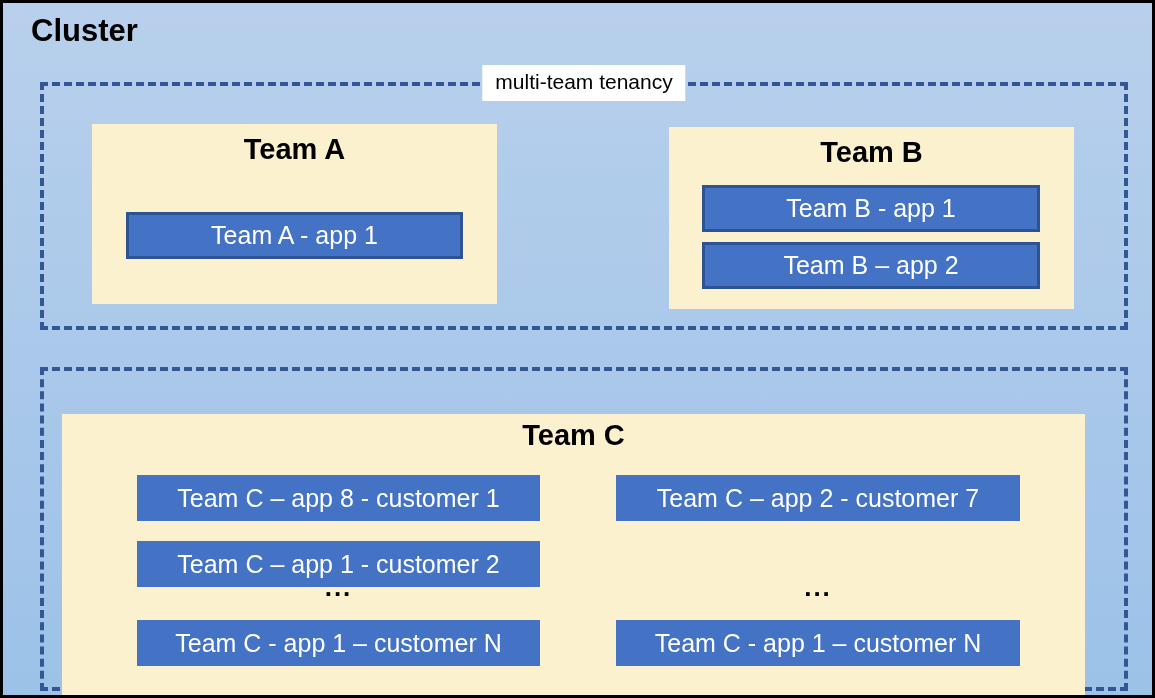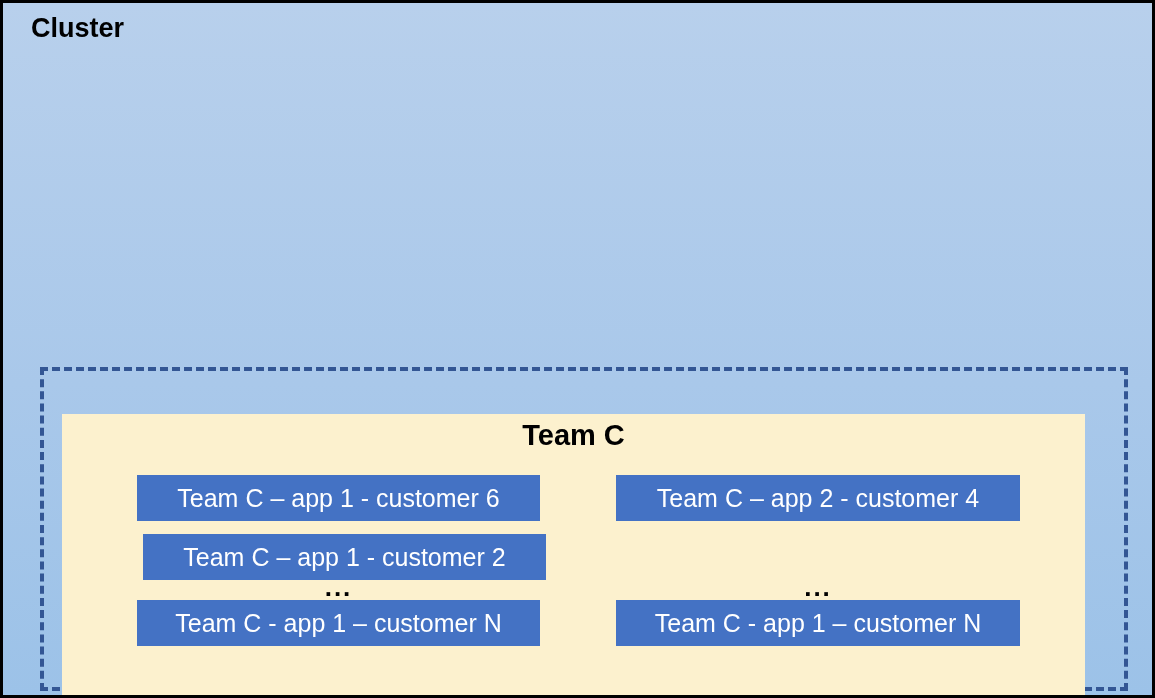--- a/index.html
+++ b/index.html
@@ -7,21 +7,21 @@
     position:relative;
     width:1155px;height:698px;
     box-sizing:border-box;
     border:3px solid var(--outer-border,#000);
     background:linear-gradient(180deg,var(--canvas-top,#B8D0EC) 0%,#A9C8EA 55%,var(--canvas-bottom,#9CC2E8) 100%);
     font-family:"Liberation Sans",sans-serif;
     overflow:hidden;
   }
   .cluster-title{
     position:absolute;left:28px;top:10px;
-    font-size:27px;font-weight:bold;color:var(--text,#000);
+    font-size:31px;font-weight:bold;color:var(--text,#000);
   }
   .tenancy-box{
     position:absolute;
     box-sizing:border-box;
     border:4px dashed var(--dashed-border,#335694);
   }
   .tenancy-box.multi-team{left:37px;top:79px;width:1088px;height:248px;}
   .tenancy-box.multi-customer{left:37px;top:364px;width:1088px;height:324px;}
   .tenancy-label{
     position:absolute;top:-21px;left:50%;transform:translateX(-50%);
@@ -53,47 +53,61 @@
     display:flex;align-items:center;justify-content:center;
     white-space:nowrap;
   }
   .app-box.bordered{border:3px solid var(--app-border,#2E5393);}
   .team-a .app-box{left:34px;top:88px;width:337px;height:47px;}
   .team-b .app-box.b1{left:33px;top:58px;width:338px;height:47px;}
   .team-b .app-box.b2{left:33px;top:115px;width:338px;height:47px;}
   .team-c .col1{left:75px;width:403px;}
   .team-c .col2{left:554px;width:404px;}
   .team-c .row1{top:61px;height:46px;}
-  .team-c .row2{top:120px;height:46px;margin-left:6px;}
-  .team-c .row4{top:186px;height:46px;}
+  .team-c .row2{top:127px;height:46px;}
+  .team-c .row4{top:206px;height:46px;}
   .ellipsis-row{
     position:absolute;top:155px;height:36px;
     display:flex;align-items:center;justify-content:center;
     font-size:26px;font-weight:bold;color:var(--text,#000);
     letter-spacing:2px;
     background:none;
   }
 </style>
 </head>
 <body>
 
 <div class="canvas">
 
   <div class="cluster-title">Cluster</div>
 
+  <div class="tenancy-box multi-team">
+    <div class="tenancy-label">multi-team tenancy</div>
+
+    <div class="team-panel team-a">
+      <div class="team-title">Team A</div>
+      <div class="app-box bordered">Team A - app 1</div>
+    </div>
+
+    <div class="team-panel team-b">
+      <div class="team-title">Team B</div>
+      <div class="app-box bordered b1">Team B - app 1</div>
+      <div class="app-box bordered b2">Team B – app 2</div>
+    </div>
+  </div>
 
   <div class="tenancy-box multi-customer">
 
     <div class="team-panel team-c">
       <div class="team-title">Team C</div>
 
-      <div class="app-box col1 row1">Team C – app 1 - customer 6</div>
+      <div class="app-box col1 row1">Team C – app 8 - customer 1</div>
       <div class="app-box col1 row2">Team C – app 1 - customer 2</div>
       <div class="ellipsis-row col1">...</div>
       <div class="app-box col1 row4">Team C - app 1 – customer N</div>
 
-      <div class="app-box col2 row1">Team C – app 2 - customer 4</div>
+      <div class="app-box col2 row1">Team C – app 2 - customer 7</div>
       <div class="ellipsis-row col2">...</div>
       <div class="app-box col2 row4">Team C - app 1 – customer N</div>
     </div>
   </div>
 
 </div>
 
 </body></html>

